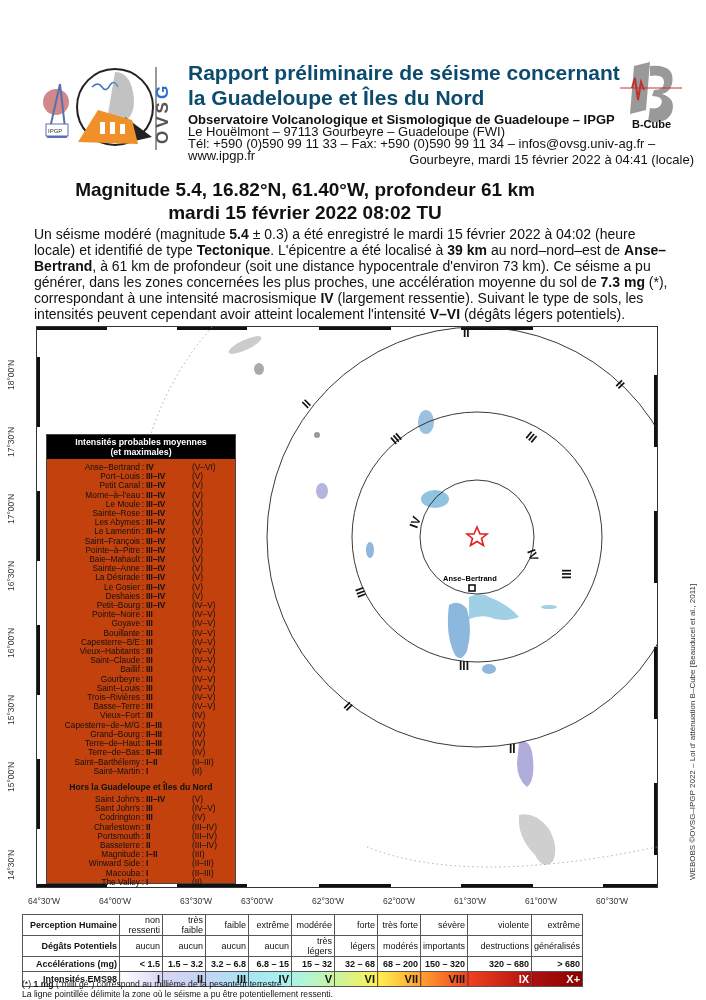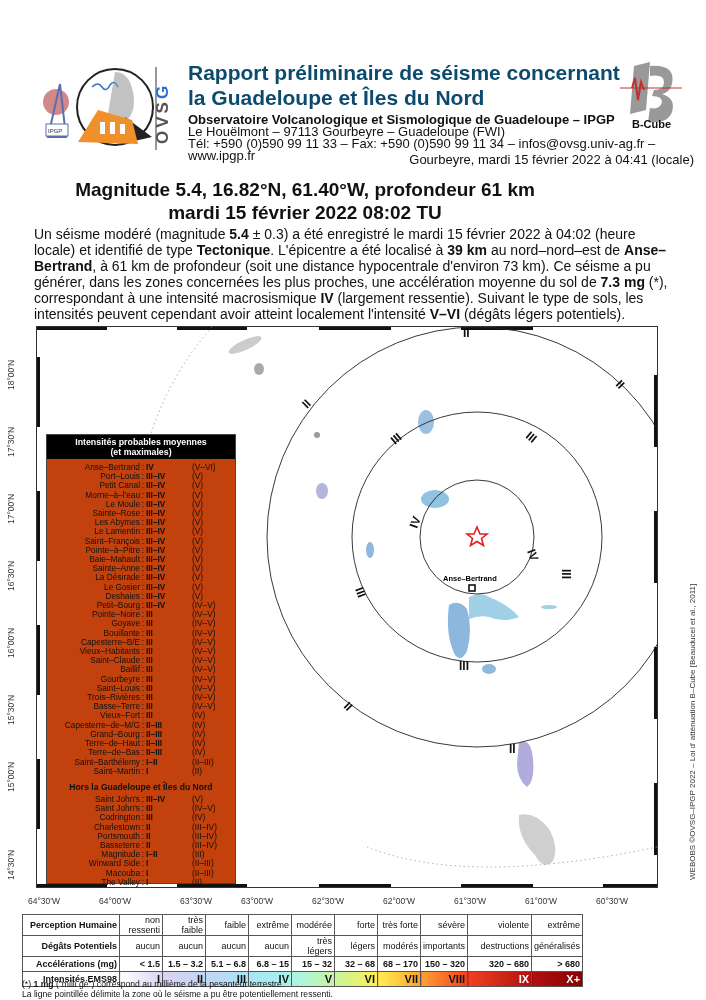--- a/index.html
+++ b/index.html
@@ -490,25 +490,25 @@
         <td class="c">légers</td>
         <td class="c">modérés</td>
         <td class="c">importants</td>
         <td class="c">destructions</td>
         <td class="c">généralisés</td>
       </tr>
   <tr id="row-acc" class="acc">
         <td class="hd">Accélérations (mg)</td>
         <td class="c">&lt; 1.5</td>
         <td class="c">1.5 – 3.2</td>
-        <td class="c">5.1 – 6.8</td>
+        <td class="c">3.2 – 6.8</td>
         <td class="c">6.8 – 15</td>
         <td class="c">15 – 32</td>
         <td class="c">32 – 68</td>
-        <td class="c">68 – 170</td>
+        <td class="c">68 – 200</td>
         <td class="c">150 – 320</td>
         <td class="c">320 – 680</td>
         <td class="c">&gt; 680</td>
       </tr>
   <tr id="row-ems" class="ems">
         <td class="hd">Intensités EMS98</td>
         <td class="c" style="background: linear-gradient(90deg, rgb(255, 255, 255), rgb(216, 212, 244));">I</td>
         <td class="c" style="background: linear-gradient(90deg, rgb(216, 212, 244), rgb(196, 212, 244));">II</td>
         <td class="c" style="background: linear-gradient(90deg, rgb(196, 212, 244), rgb(168, 228, 244));">III</td>
         <td class="c" style="background: linear-gradient(90deg, rgb(168, 228, 244), rgb(168, 244, 236));">IV</td>

